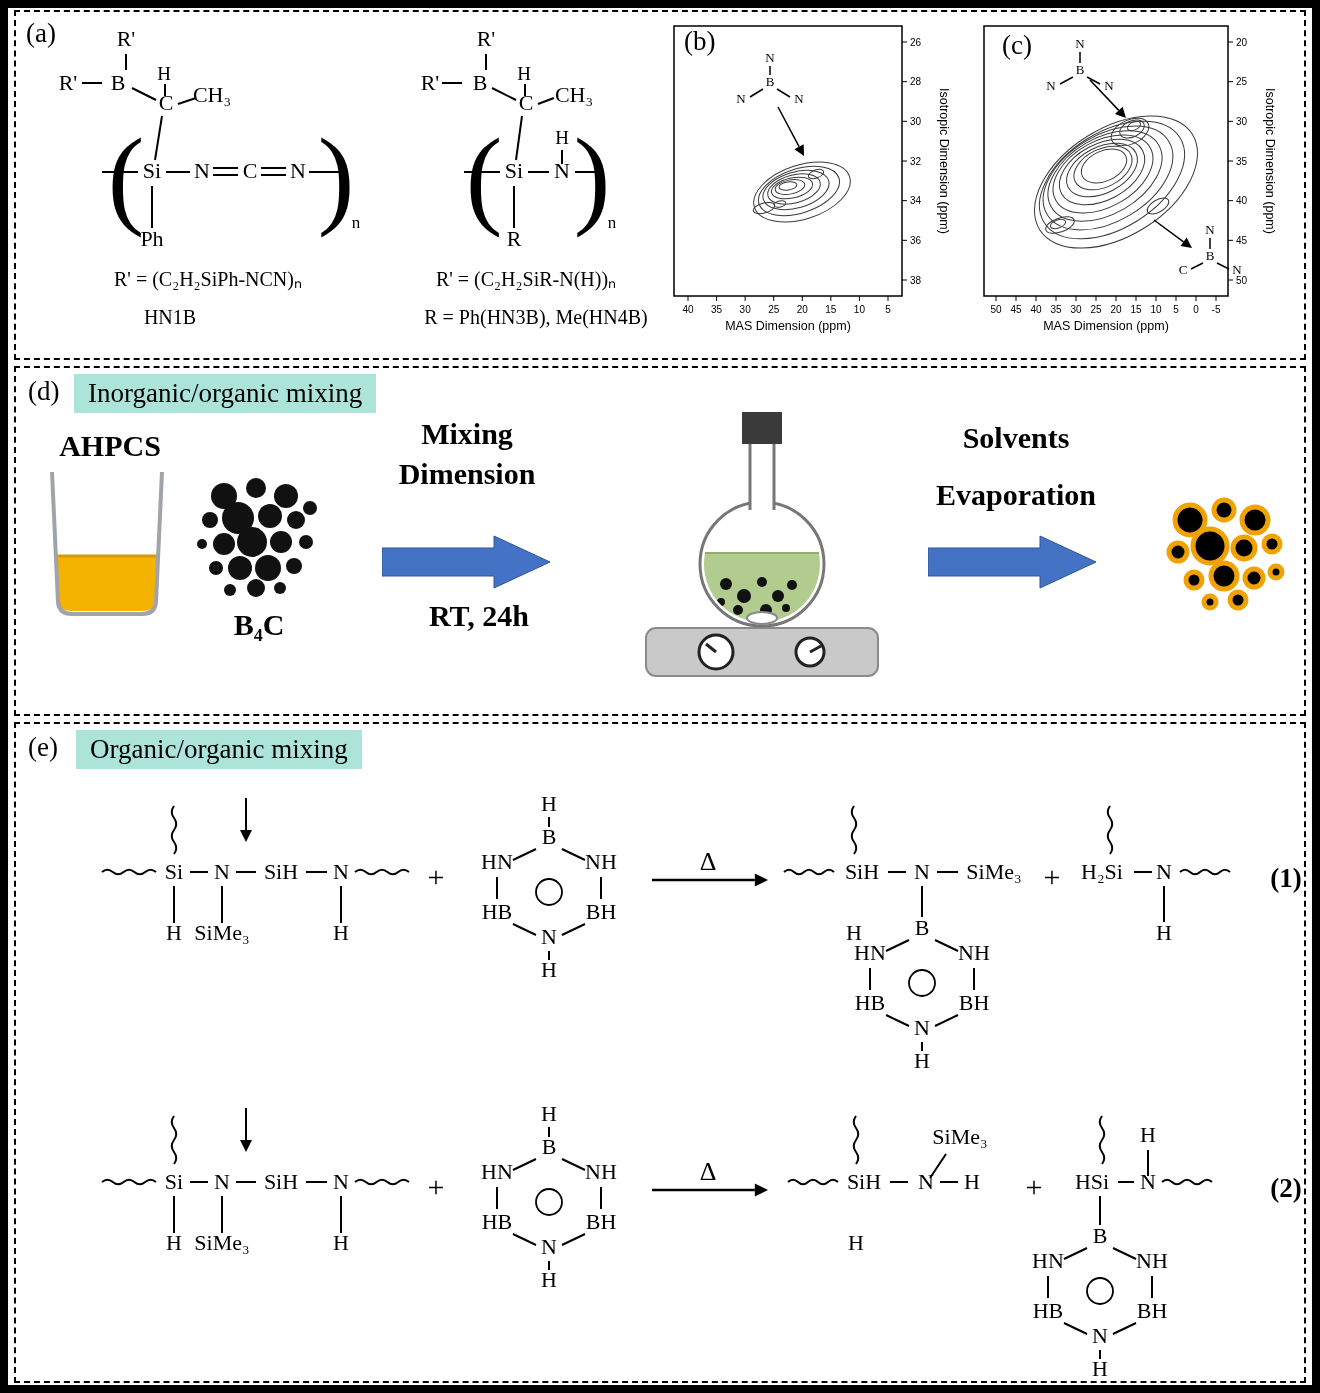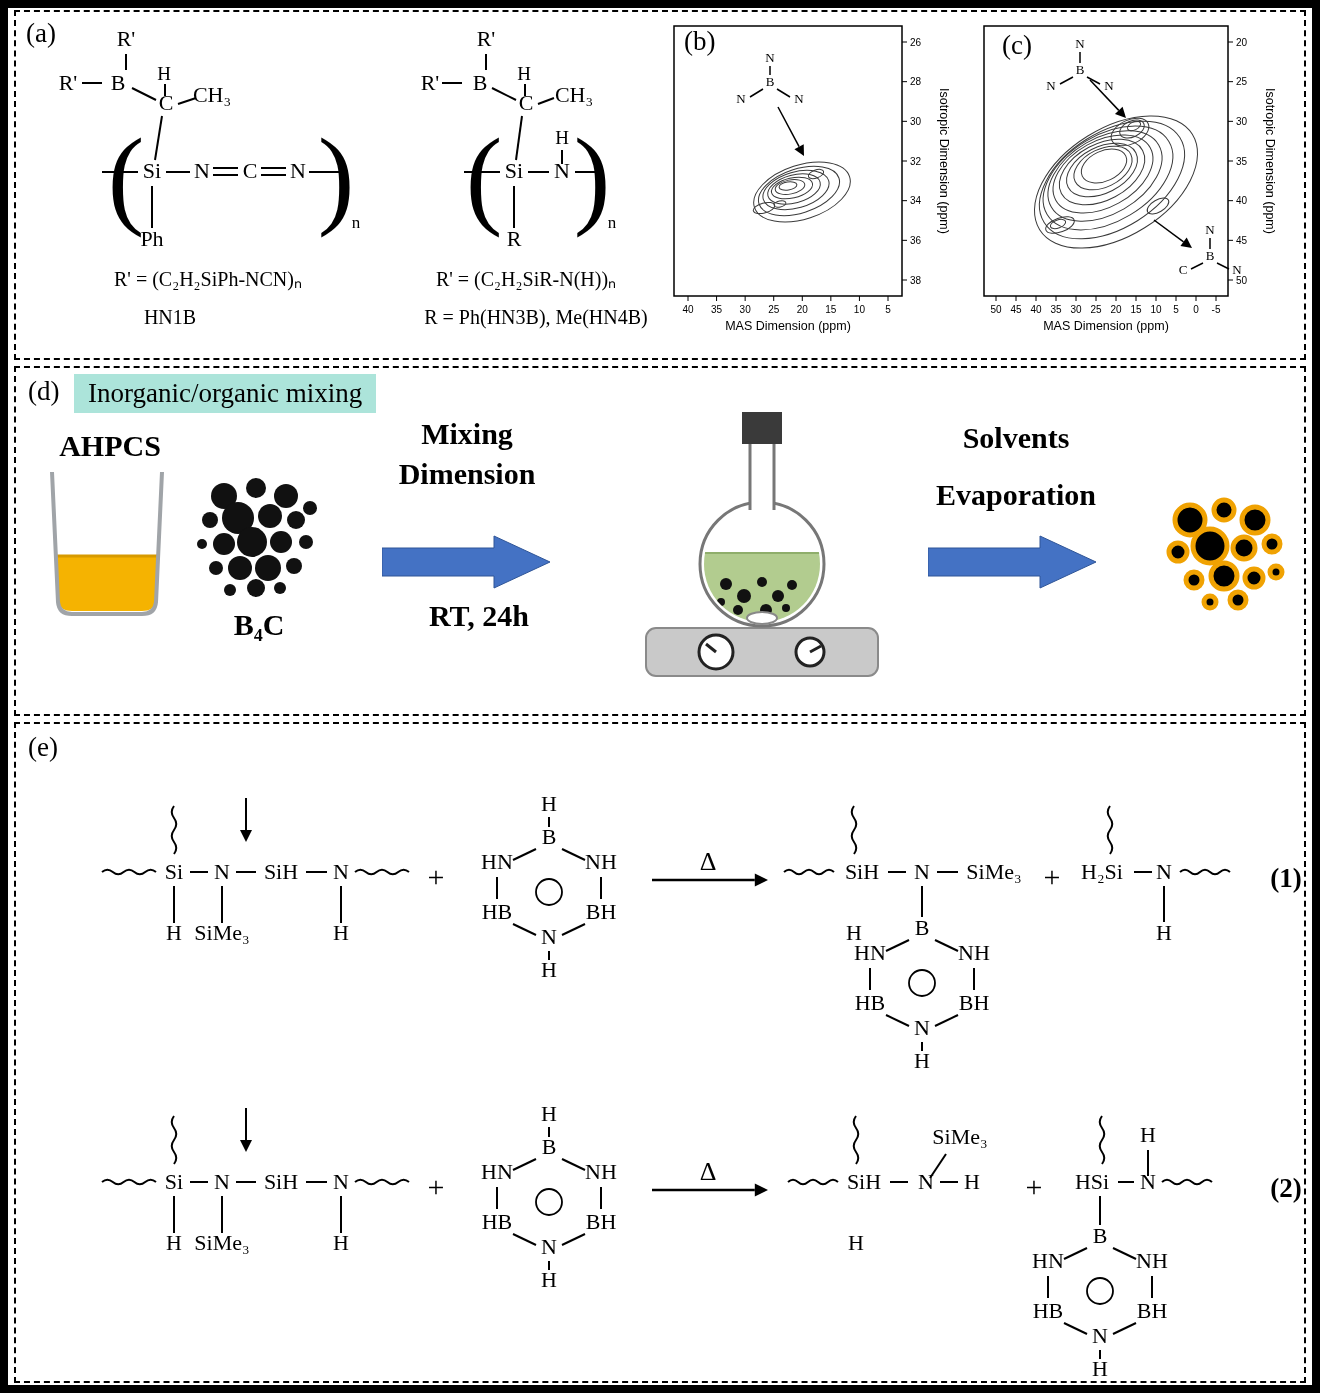--- a/index.html
+++ b/index.html
@@ -333,20 +333,21 @@
             <circle cx="102" cy="94" r="9"></circle>
             <circle cx="124" cy="88" r="6"></circle>
           <circle cx="58" cy="118" r="6"></circle>
             <circle cx="86" cy="116" r="8"></circle>
         </g>
       </svg>
     </section>
 
     <section class="sec sec-bot">
       <div class="plabel" style="left:12px;top:10px">(e)</div>
+      <span class="hl-title" style="left:60px;top:6px">Organic/organic mixing</span>
 
       <svg class="abs" style="left:28px;top:58px" width="1260" height="300" viewBox="0 0 1260 300">
         <g>
             <line x1="146" y1="90" x2="164" y2="90" stroke="#000" stroke-width="2"></line>
             <line x1="192" y1="90" x2="212" y2="90" stroke="#000" stroke-width="2"></line>
             <line x1="262" y1="90" x2="283" y2="90" stroke="#000" stroke-width="2"></line>
             <line x1="130" y1="104" x2="130" y2="141" stroke="#000" stroke-width="2"></line>
             <line x1="178" y1="104" x2="178" y2="141" stroke="#000" stroke-width="2"></line>
             <line x1="297" y1="104" x2="297" y2="141" stroke="#000" stroke-width="2"></line>
             <line x1="844" y1="90" x2="862" y2="90" stroke="#000" stroke-width="2"></line>

